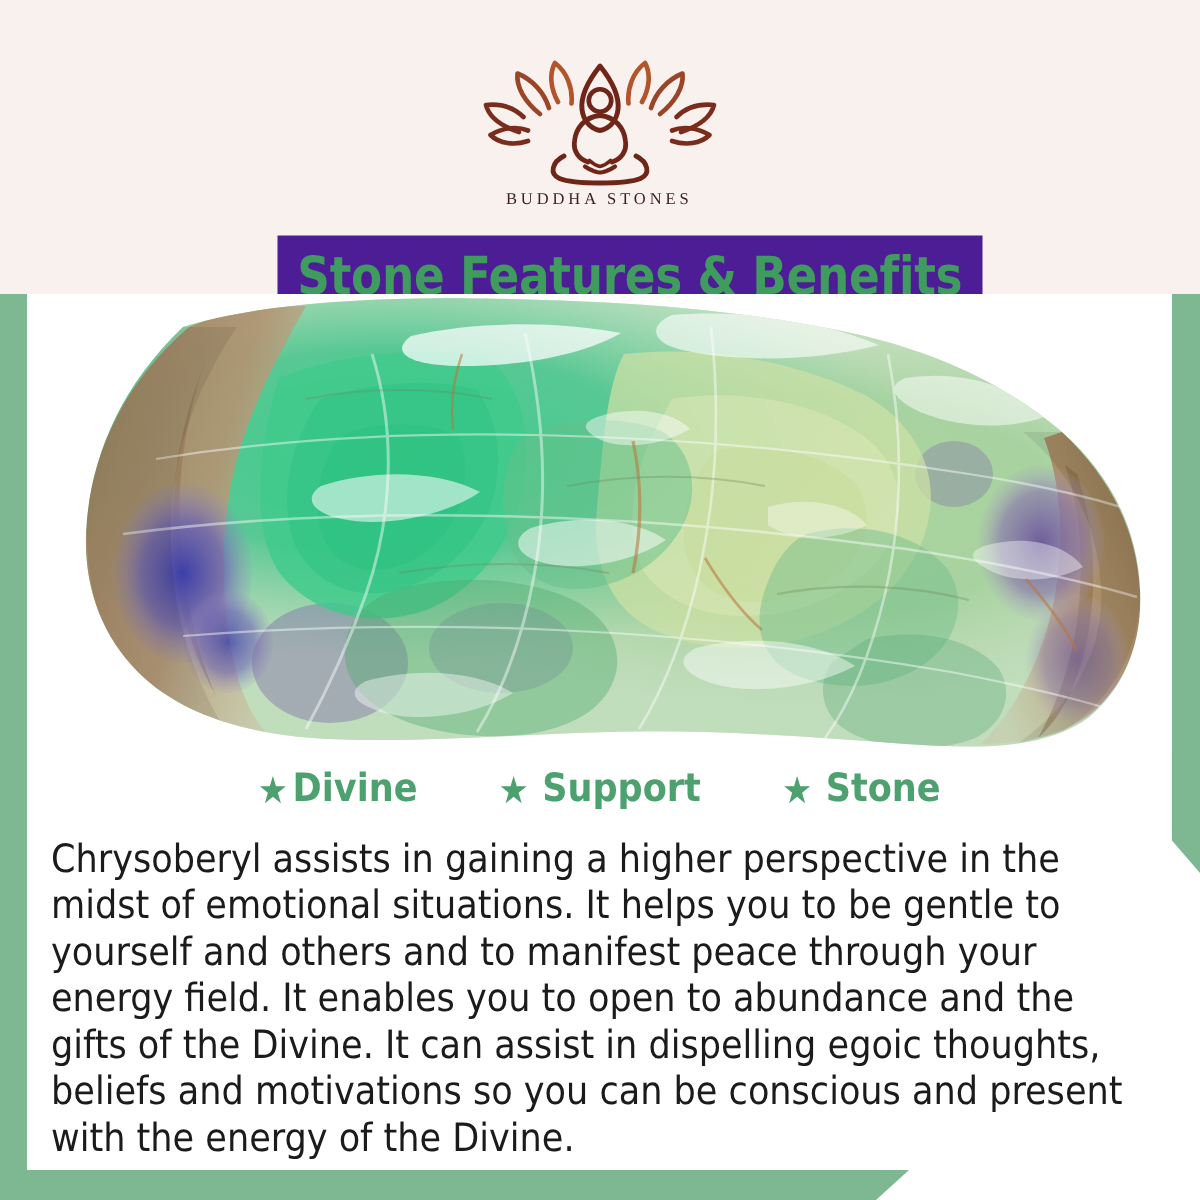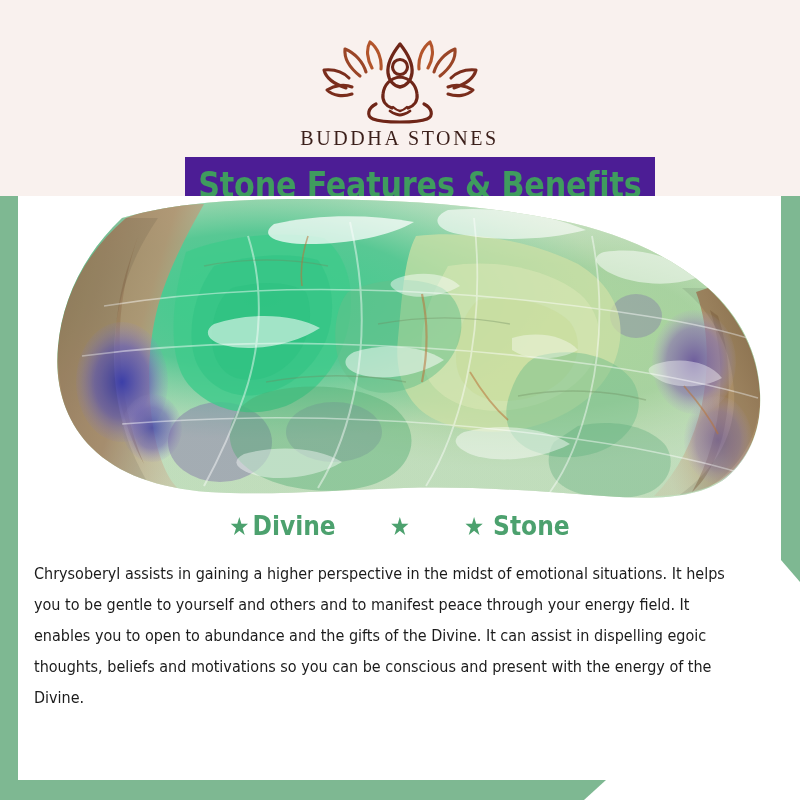--- a/index.html
+++ b/index.html
@@ -61,21 +61,21 @@
     position: absolute;
     top: 22px; left: 0; right: 0;
     display: flex;
     flex-direction: column;
     align-items: center;
   }
   .logo-mark { width: 168px; height: 84px; display: block; }
   .logo-text {
     margin-top: 3px;
     font-family: "Liberation Serif", serif;
-    font-size: 20px;
+    font-size: 11px;
     letter-spacing: 2.6px;
     color: #3b1f1a;
   }
 
   
   .title-card {
     position: absolute;
     left: 167px;
     top: 139px;
     width: 470px;
@@ -128,21 +128,21 @@
   }
   .keyword .star { font-size: 25px; line-height: 1; color: #4ca16e; }
   .keyword.gap-wide { gap: 9px; }
 
   
   .body-copy {
     position: absolute;
     left: 34px; top: 558px;
     width: 716px;
     font-family: "Liberation Sans Narrow", "DejaVu Sans Condensed", "Liberation Sans", sans-serif;
-    font-size: 16px;
+    font-size: 26px;
     line-height: 31px;
     color: #1b1b1b;
     text-align: left;
   }
 </style>
 </head>
 <body>
 
 <div id="page">
 
@@ -347,20 +347,21 @@
 
   </div>
 
   <div class="keywords">
     <span class="keyword">
       <span class="star">★</span>
       <span>Divine</span>
     </span>
     <span class="keyword gap-wide">
       <span class="star">★</span>
+      <span>Support</span>
     </span>
     <span class="keyword gap-wide">
       <span class="star">★</span>
       <span>Stone</span>
     </span>
   </div>
 
   <p class="body-copy">Chrysoberyl assists in gaining a higher perspective in the midst of emotional situations. It helps you to be gentle to yourself and others and to manifest peace through your energy field. It enables you to open to abundance and the gifts of the Divine. It can assist in dispelling egoic thoughts, beliefs and motivations so you can be conscious and present with the energy of the Divine.</p>
 
 </div>

